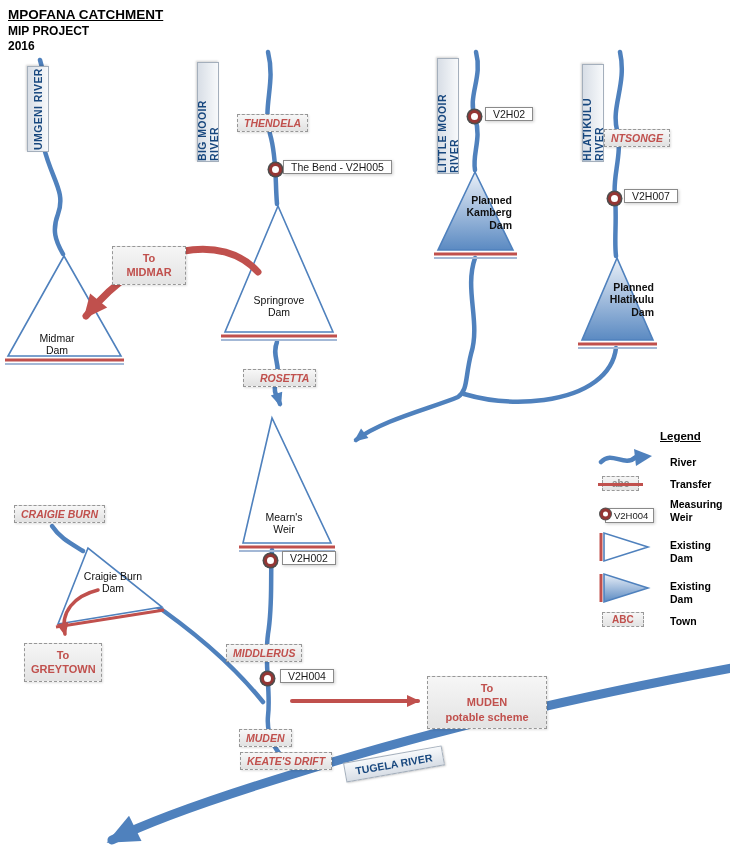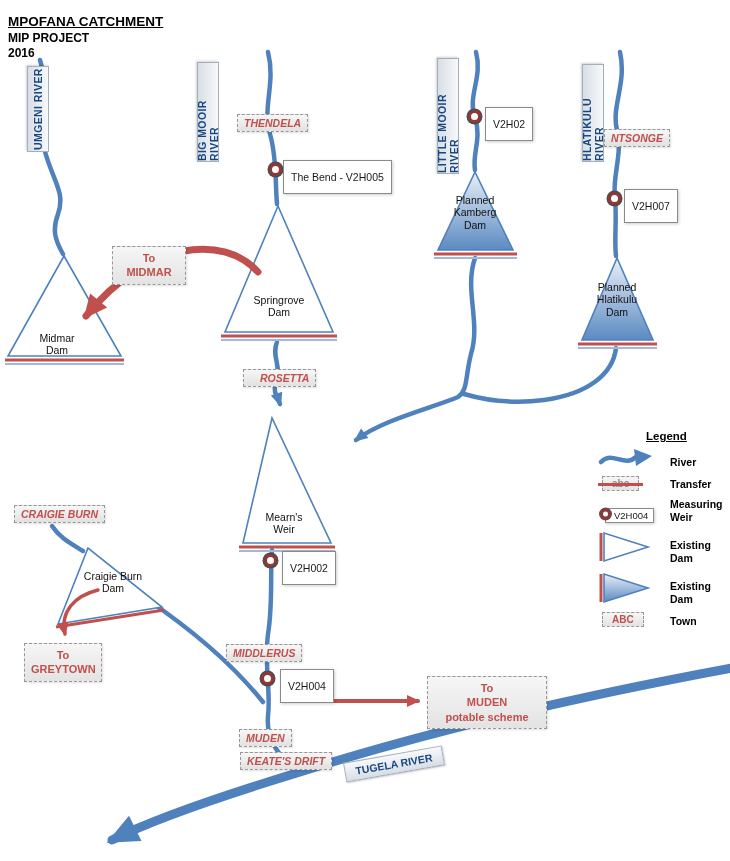--- a/index.html
+++ b/index.html
@@ -9,54 +9,54 @@
   svg.map { position:absolute; left:0; top:0; }
   .st-river { stroke:var(--river,#4f81bd); }
   .fl-river { fill:var(--river,#4f81bd); }
   .st-red   { stroke:var(--red,#c0504d); }
   .fl-red   { fill:var(--red,#c0504d); }
   .st-shadow{ stroke:#a3b8d6; }
   .dam-outline { fill:#ffffff; stroke:var(--river,#4f81bd); stroke-width:1.6; }
   .dam-filled  { fill:url(#damGrad); stroke:var(--river,#4f81bd); stroke-width:1.6; }
 
   .title { left:8px; top:6px; color:#000; line-height:1.3; }
-  .title .t1 { font-size:13.5px; font-weight:bold; text-decoration:underline;margin-top:7px; }
+  .title .t1 { font-size:13.5px; font-weight:bold; text-decoration:underline; }
   .title .t2, .title .t3 { font-size:12px; font-weight:bold; }
 
   .vtag { writing-mode:vertical-rl; transform:rotate(180deg);
           display:flex; align-items:center; justify-content:center;
           background:linear-gradient(90deg,#f7f9fb,#d8dee6); border:1px solid #a4afbc;
           color:#17477e; font-weight:bold; font-size:10.5px; letter-spacing:.4px;
           box-shadow:1px 1px 2px rgba(0,0,0,.18); width:22px; }
   .htag { background:linear-gradient(#f7f9fb,#d8dee6); border:1px solid #a4afbc;
           color:#17477e; font-weight:bold; font-size:10.5px; padding:3px 10px;
           white-space:nowrap; box-shadow:1px 1px 2px rgba(0,0,0,.18); }
 
   .town { background:linear-gradient(#f7f7f7,#e1e1e1); border:1px dashed #979797;
           color:var(--red,#c0504d); font-weight:bold; font-size:10.5px;
           padding:2px 6px; white-space:nowrap; box-shadow:1px 1px 2px rgba(0,0,0,.12);font-style:italic; }
 
   .station { background:#fff; border:1px solid #8a8a8a; font-size:10.5px; color:#1a1a1a;
-             padding:10px 7px; white-space:nowrap; box-shadow:1px 1px 3px rgba(0,0,0,.2); }
+             padding:0 7px; white-space:nowrap; box-shadow:1px 1px 3px rgba(0,0,0,.2); }
   .dot { width:13px; height:13px; border-radius:50%; background:#fff;
          border:3.5px solid #943634; box-shadow:0 0 0 1.5px #4d4d4d; }
   .dot-s { width:11px; height:11px; border-radius:50%; background:#fff;
            border:3px solid #943634; box-shadow:0 0 0 1px #555; display:inline-block; }
 
   .damlabel { font-size:10.5px; color:#101010; text-align:center; white-space:pre-line; line-height:1.18; }
-  .damlabel.bold { font-weight:normal; }
+  .damlabel.bold { font-weight:bold;text-align:right; }
 
   .transfer { background:linear-gradient(#f6f6f6,#e3e3e3); border:1px dashed #979797;
               color:var(--red,#c0504d); font-weight:bold; font-size:11px; text-align:center;
               white-space:pre-line; line-height:1.3; padding:4px 6px;
               box-shadow:1px 1px 2px rgba(0,0,0,.12); }
 
   .legend { color:#000; }
   .legend-title { font-weight:bold; text-decoration:underline; font-size:11.5px;
-                  margin-left:48px; margin-bottom:5px; }
+                  margin-left:62px; margin-bottom:5px; }
   .lrow { display:flex; align-items:flex-end; margin-bottom:7px; }
   .licon { flex:0 0 72px; display:flex; align-items:center; position:relative; }
   .llabel { font-weight:bold; font-size:10.5px; line-height:1.2; white-space:pre-line; }
   .l-transfer { position:relative; border:1px dashed #999; background:linear-gradient(#f6f6f6,#e3e3e3);
                 padding:1px 9px; font-size:10px; color:#8a8a8a; font-weight:bold; margin-left:4px; }
   .l-transfer .redline { position:absolute; left:-5px; right:-5px; top:45%; height:3px;
                          background:var(--red,#c0504d); }
   .l-town { border:1px dashed #999; background:linear-gradient(#f6f6f6,#e3e3e3);
             padding:1px 9px; font-size:10px; color:var(--red,#c0504d); font-weight:bold; margin-left:4px; }
   .l-weir { position:relative; margin-left:2px; }

